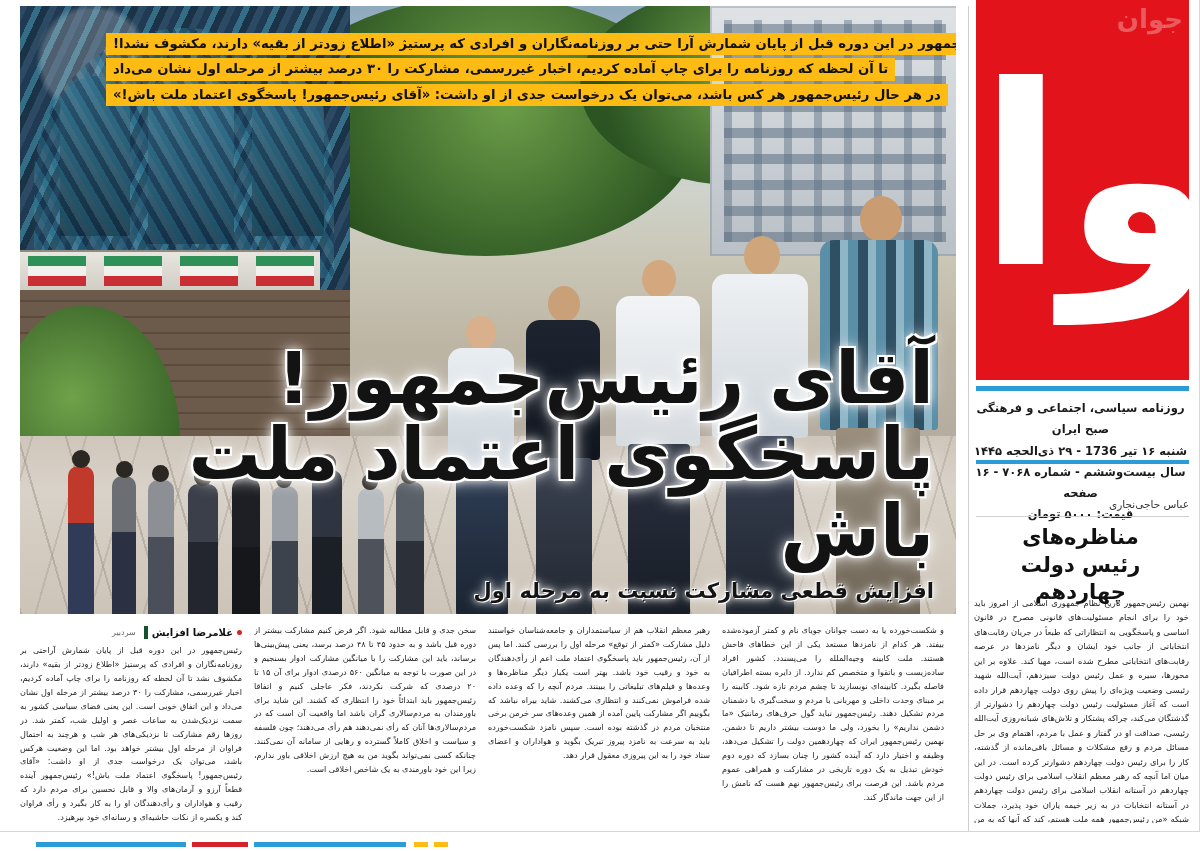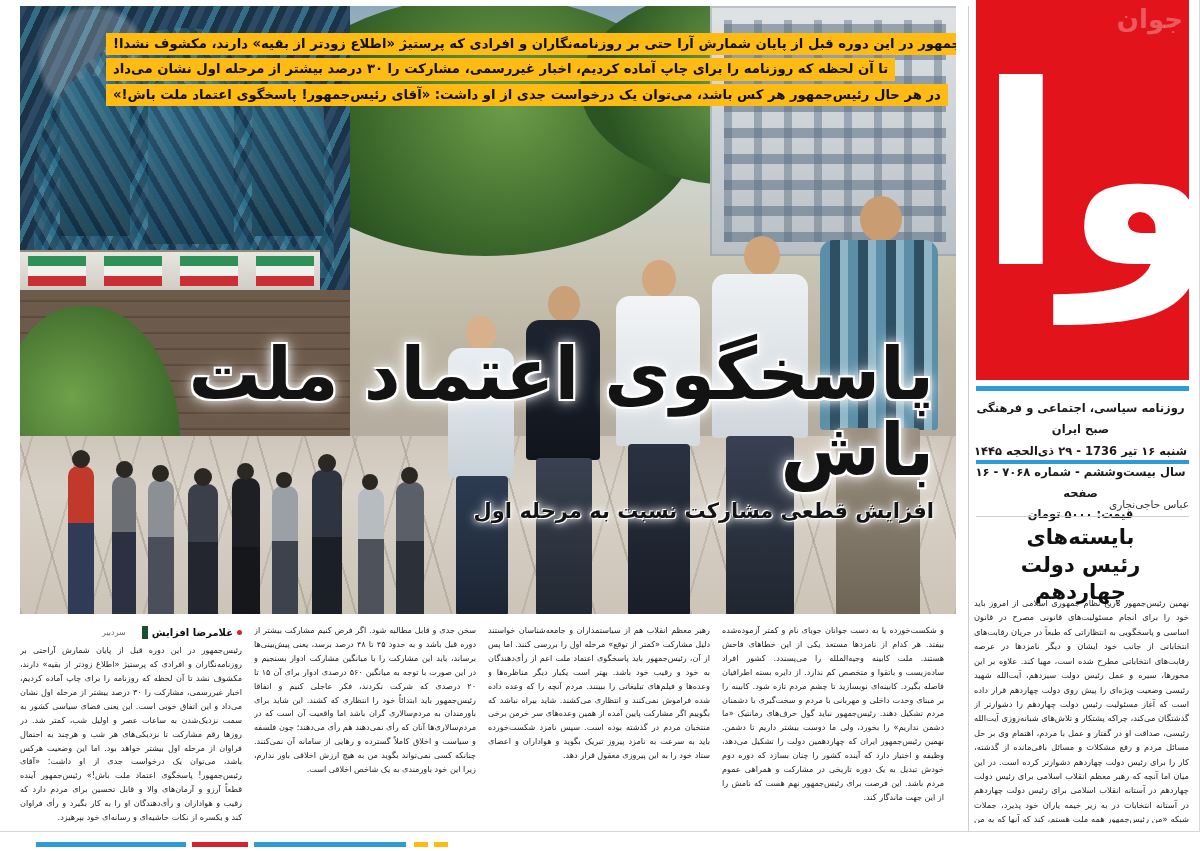--- a/index.html
+++ b/index.html
@@ -110,21 +110,21 @@
   
   .article { position:absolute; left:20px; top:624px; width:936px; height:205px;
     display:flex; flex-direction:row-reverse; gap:12px; }
   .col { width:222px; font-size:8.1px; line-height:1.72; color:#1c1c1c;
     text-align:justify; overflow:hidden; }
   .byline { font-size:10px; font-weight:bold; color:#111; margin-bottom:3px;
     display:flex; align-items:center; gap:4px; }
   .byline .dot { width:5px; height:5px; border-radius:50%; background:#d6232b;
     display:inline-block; }
   .byline .role { font-size:8px; font-weight:normal; color:#666;
-    border-right:6px solid #14532d; padding-right:16px; }
+    border-right:4px solid #14532d; padding-right:8px; }
 
   
   .rail { position:absolute; right:0; top:0; width:238px; height:851px;
     border-right:1px solid #d8d8d8; background:#fff; }
   .rail-inner { position:absolute; left:6px; top:6px; right:8px; bottom:6px;
     border-left:1px solid #cfcfcf; }
 
   .masthead { position:absolute; left:14px; top:0px; right:10px; height:380px;
     background:#e3131b; overflow:hidden; }
   .mh-wm { position:absolute; top:4px; right:6px; font-size:26px; font-weight:bold;
@@ -246,20 +246,21 @@
         <div class="legs" style="left:16px;top:232px;width:84px;height:190px;background:linear-gradient(180deg,#9a8f7f,#6d6456)"></div>
       </div>
 
       <div class="ybanner">
         <div class="yline l1">رئیس‌جمهور در این دوره قبل از پایان شمارش آرا حتی بر روزنامه‌نگاران و افرادی که پرستیژ «اطلاع زودتر از بقیه» دارند، مکشوف نشدا!</div>
         <div class="yline l2">تا آن لحظه که روزنامه را برای چاپ آماده کردیم، اخبار غیررسمی، مشارکت را ۳۰ درصد بیشتر از مرحله اول نشان می‌داد</div>
         <div class="yline l3">در هر حال رئیس‌جمهور هر کس باشد، می‌توان یک درخواست جدی از او داشت: «آقای رئیس‌جمهور! پاسخگوی اعتماد ملت باش!»</div>
       </div>
 
       <div class="headblock">
+        <div class="hl">آقای رئیس‌جمهور!</div>
         <div class="hl2">پاسخگوی اعتماد ملت باش</div>
         <div class="subhead">افزایش قطعی مشارکت نسبت به مرحله اول</div>
       </div>
     </div>
 
     <div class="article">
       <div class="col">
         <div class="byline">
           <span class="dot"></span>
           <span>غلامرضا افزایش</span>
@@ -296,21 +297,21 @@
       <div>قیمت: ۵۰۰۰ تومان</div>
     </div>
 
     <div class="pub-rule"></div>
 
 
     <div class="ed-author">عباس حاجی‌نجاری</div>
     <div class="ed-author-rule"></div>
 
     <div class="ed-title">
-      <div>بایسته‌های</div>
+      <div>مناظره‌های</div>
       <div>رئیس دولت چهاردهم</div>
     </div>
 
     <div class="ed-body">
       <span>نهمین رئیس‌جمهور تاریخ نظام جمهوری اسلامی از امروز باید خود را برای انجام مسئولیت‌های قانونی مصرح در قانون اساسی و پاسخگویی به انتظاراتی که طبعاً در جریان رقابت‌های انتخاباتی از جانب خود ایشان و دیگر نامزدها در عرصه رقابت‌های انتخاباتی مطرح شده است، مهیا کند. علاوه بر این محورها، سیره و عمل رئیس دولت سیزدهم، آیت‌الله شهید رئیسی وضعیت ویژه‌ای را پیش روی دولت چهاردهم قرار داده است که آغاز مسئولیت رئیس دولت چهاردهم را دشوارتر از گذشتگان می‌کند، چراکه پشتکار و تلاش‌های شبانه‌روزی آیت‌الله رئیسی، صداقت او در گفتار و عمل با مردم، اهتمام وی بر حل مسائل مردم و رفع مشکلات و مسائل باقی‌مانده از گذشته، کار را برای رئیس دولت چهاردهم دشوارتر کرده است. در این میان اما آنچه که رهبر معظم انقلاب اسلامی برای رئیس دولت چهاردهم در آستانه انقلاب اسلامی برای رئیس دولت چهاردهم در آستانه انتخابات در به زیر خیمه یاران خود پذیرد، جملات شبکه «من رئیس‌جمهور همه ملت هستم، کند که آنها که به من رأی دادند یا ندادند» باید تبدیل به یک شعار عملی شود؛ مسیری که لازمه آن حرکت بر مدار وحدت ملی و فراتر از مرزبندی‌های سیاسی و جناحی است و تنها در این صورت می‌توان امیدوار بود که دولت چهاردهم بتواند در یک فضای آرام و به دور از حاشیه‌سازی‌ها، به مسائل اصلی کشور بپردازد و با بهره‌گیری از همه ظرفیت‌های ملی، مشکلات مردم را از پیش پا بردارد و دیدارهای مختلف با مردم و مسئولان ترسیم کرده‌اند، مسیر حرکت رئیس‌جمهور آینده را روشن‌تر می‌کند</span>
       
     </div>
   </div>
 
   <div class="footedge">

